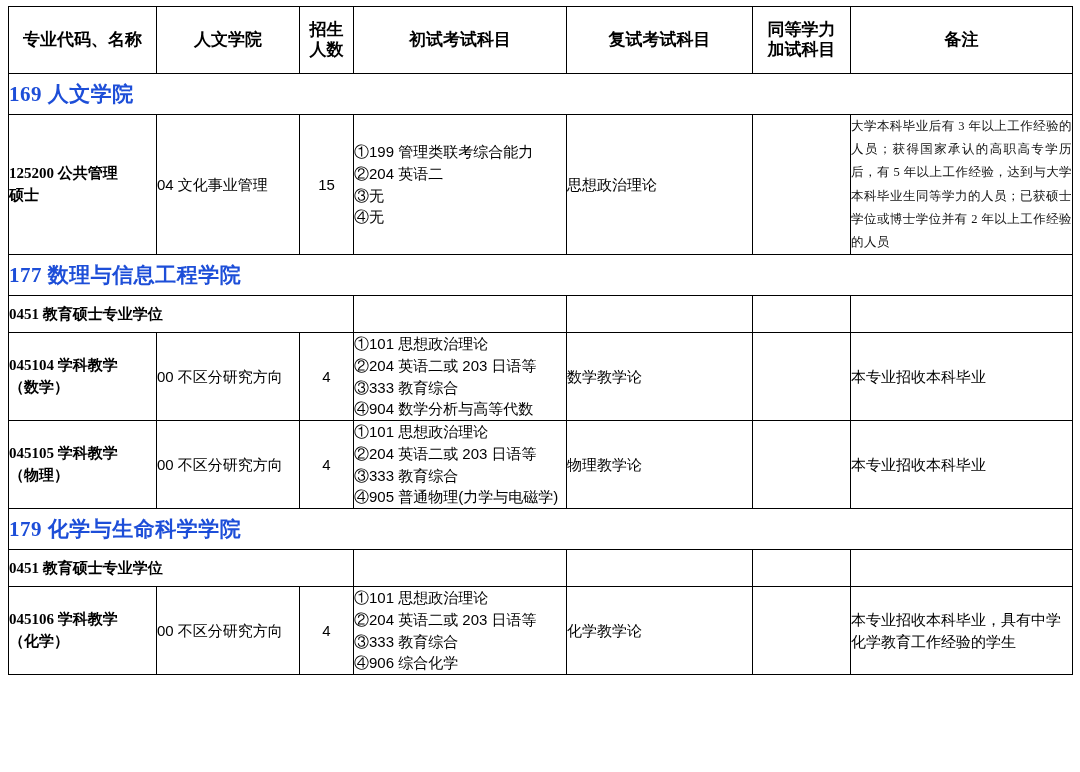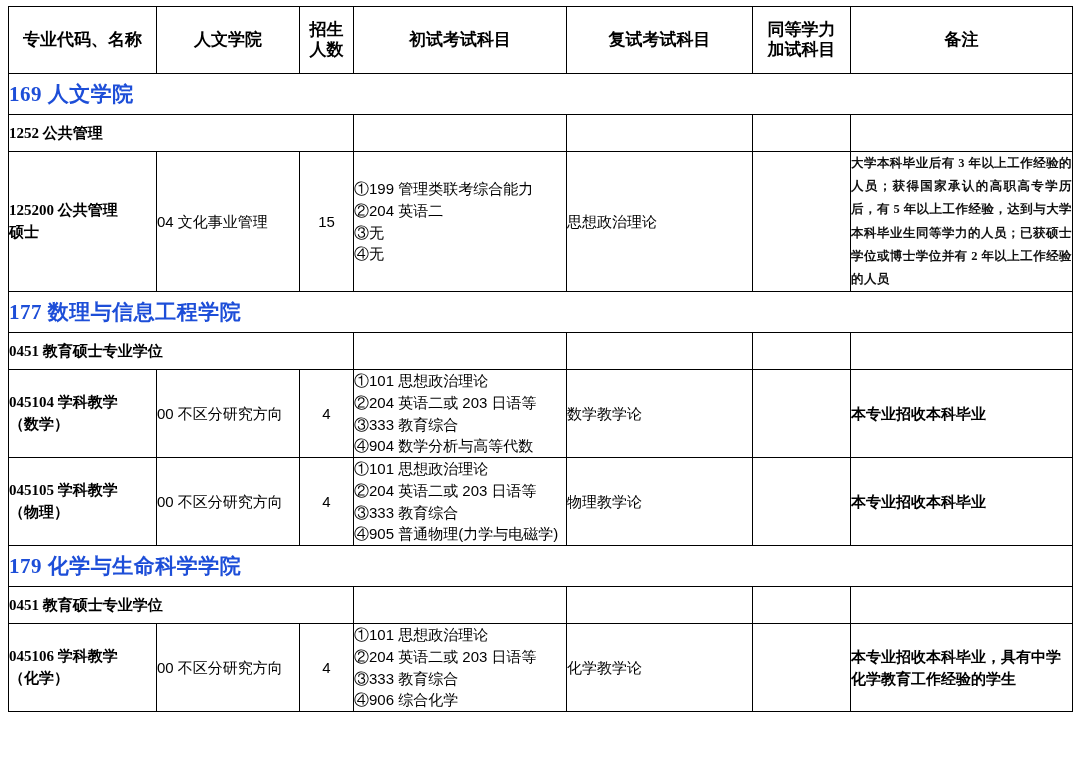--- a/index.html
+++ b/index.html
@@ -86,21 +86,20 @@
   }
   .c-retest {
     padding: 6px 6px 6px 10px;
     font-size: 15px;
   }
   .c-extra { }
   .c-remark {
     padding: 7px 8px 7px 10px;
     font-size: 15px;
     line-height: 1.55;
-    font-weight: bold;
   }
   .remark-small {
     font-family: "Liberation Serif", serif;
     font-size: 12.5px;
     line-height: 1.85;
     letter-spacing: 0.4px;
     text-align: justify;
     color: #111;
   }
   .subj-list { margin: 0; }
@@ -134,27 +133,20 @@
       <td>
         <span class="hdr-2line">同等学力</span>
         <span class="hdr-2line">加试科目</span>
       </td>
       <td>备注</td>
     </tr>
 
     <tr class="section">
       <td colspan="7">169 人文学院</td>
     </tr>
-    <tr class="program">
-      <td colspan="3">1252 公共管理</td>
-      <td class="blank"></td>
-      <td class="blank"></td>
-      <td class="blank"></td>
-      <td class="blank"></td>
-    </tr>
     <tr class="data" style="height:140px">
       <td class="c-code">
         <div>125200 公共管理</div>
         <div>硕士</div>
       </td>
       <td class="c-dir">04 文化事业管理</td>
       <td class="c-num">15</td>
       <td class="c-subj">
         <div class="subj-list">
           <div>①199 管理类联考综合能力</div>

